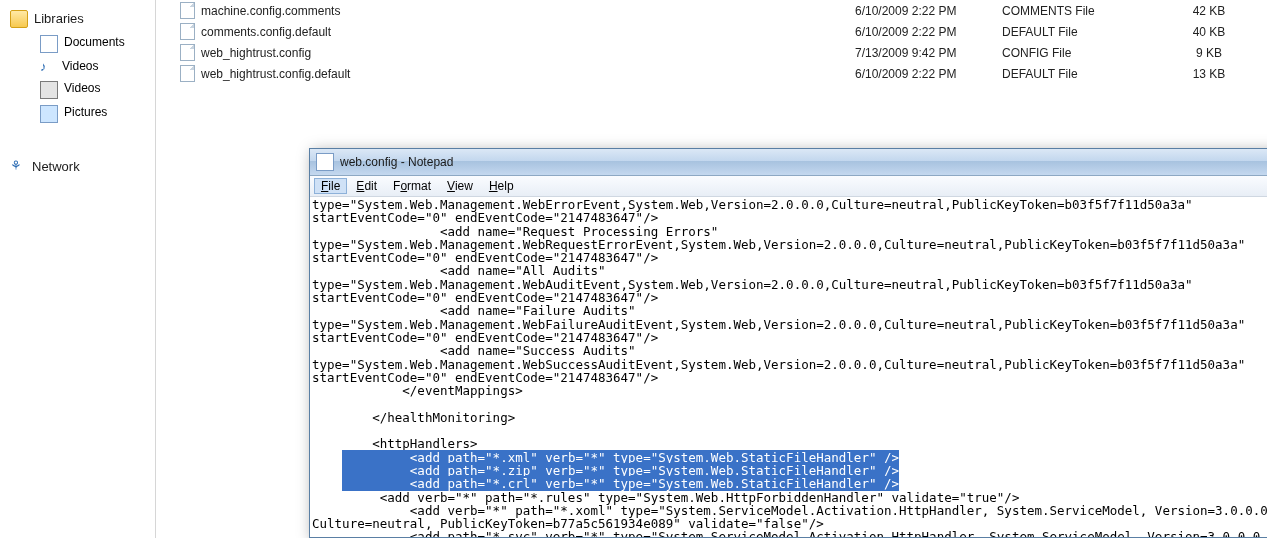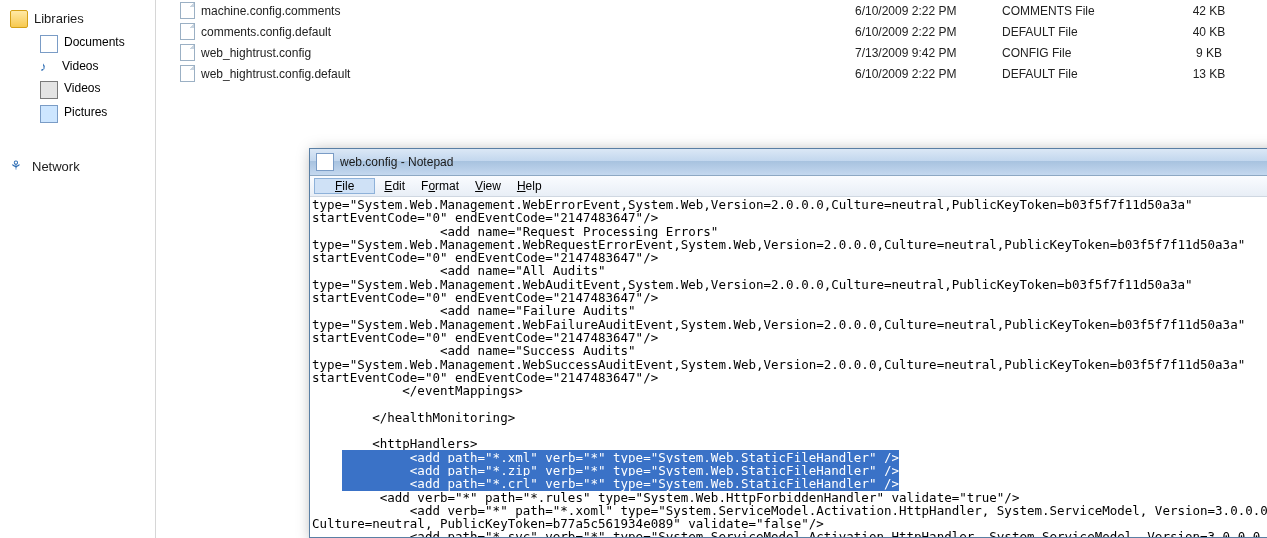--- a/index.html
+++ b/index.html
@@ -27,21 +27,21 @@
   .file-icon{width:13px;height:15px;background:#fff;border:1px solid #9bb0c4;display:inline-block;flex:none;position:relative}
   .file-icon::after{content:"";position:absolute;top:0;right:0;width:4px;height:4px;background:linear-gradient(135deg,#fff 50%,#c8d4e0 50%)}
   tr.selected{background:linear-gradient(#f4f8fe,#e1edfa);outline:1px solid #b5cfee}
   
   .notepad{position:absolute;left:153px;top:148px;width:1076px;height:388px;background:#fff;border:1px solid #5a7fa4;box-shadow:3px 3px 14px rgba(0,0,0,.35);display:flex;flex-direction:column}
   .np-title{height:26px;background:linear-gradient(#dbe8f6,#c3d7ee 45%,#a7c2df 46%,#c4d8ef);display:flex;align-items:center;padding:0 0 0 6px;gap:6px;border-bottom:1px solid #8da8c3}
   .np-title .icon{width:16px;height:16px}
   .np-title .t{font-size:12px;color:#1a1a1a;flex:1}
   .np-menu{height:20px;background:linear-gradient(#fafcff,#e8eef6);border-bottom:1px solid #cfd7e1;display:flex;align-items:center;gap:2px;padding-left:4px;font-size:12px}
   .np-menu .mi{padding:1px 7px}
-  .np-menu .mi.open{background:#cfe1f6;border:1px solid #8db1d9;padding:0 20px}
+  .np-menu .mi.open{background:#cfe1f6;border:1px solid #8db1d9;padding:0 6px}
   .np-menu .mi u{text-decoration:underline}
   .np-body{flex:1;position:relative;overflow:hidden}
   .np-text{position:absolute;inset:0;right:18px;font-family:"Lucida Console",Consolas,monospace;font-size:12.5px;line-height:13.3px;white-space:pre;overflow:hidden;color:#000;padding:1px 2px}
   .hl{background:#3a72c7;color:#fff}
 </style>
 </head>
 <body>
 
 <div class="root">
   <div class="side">

